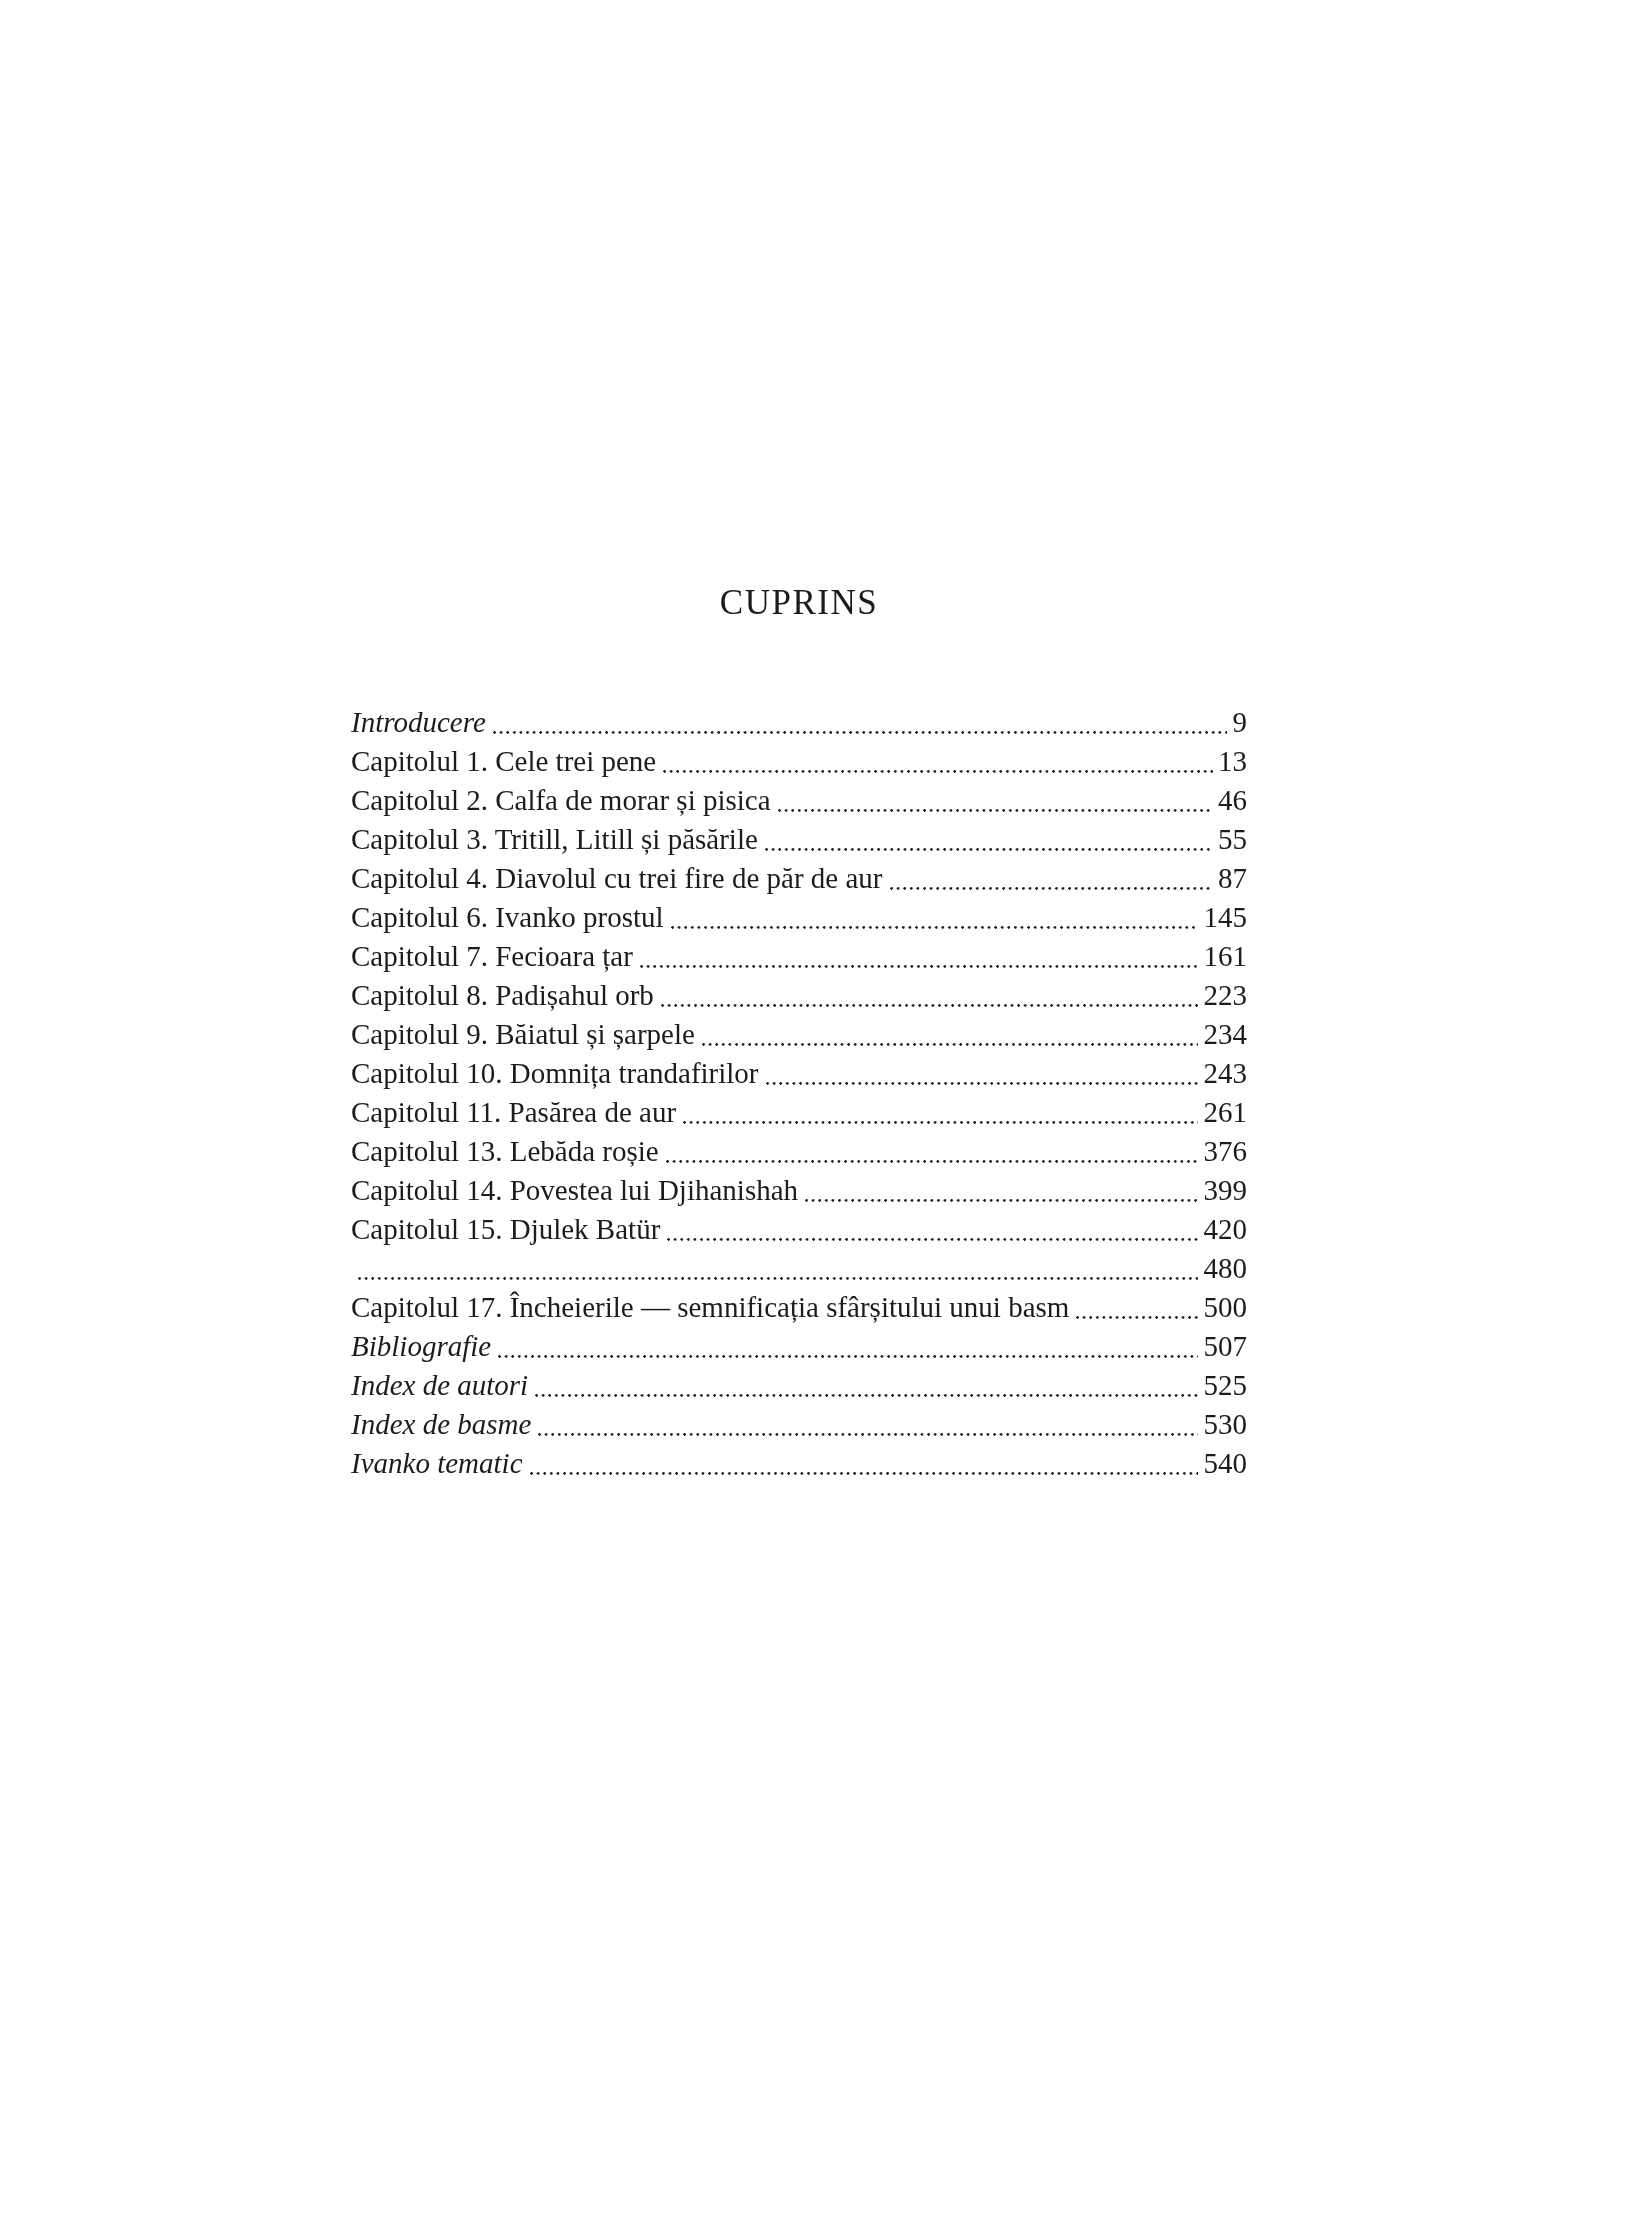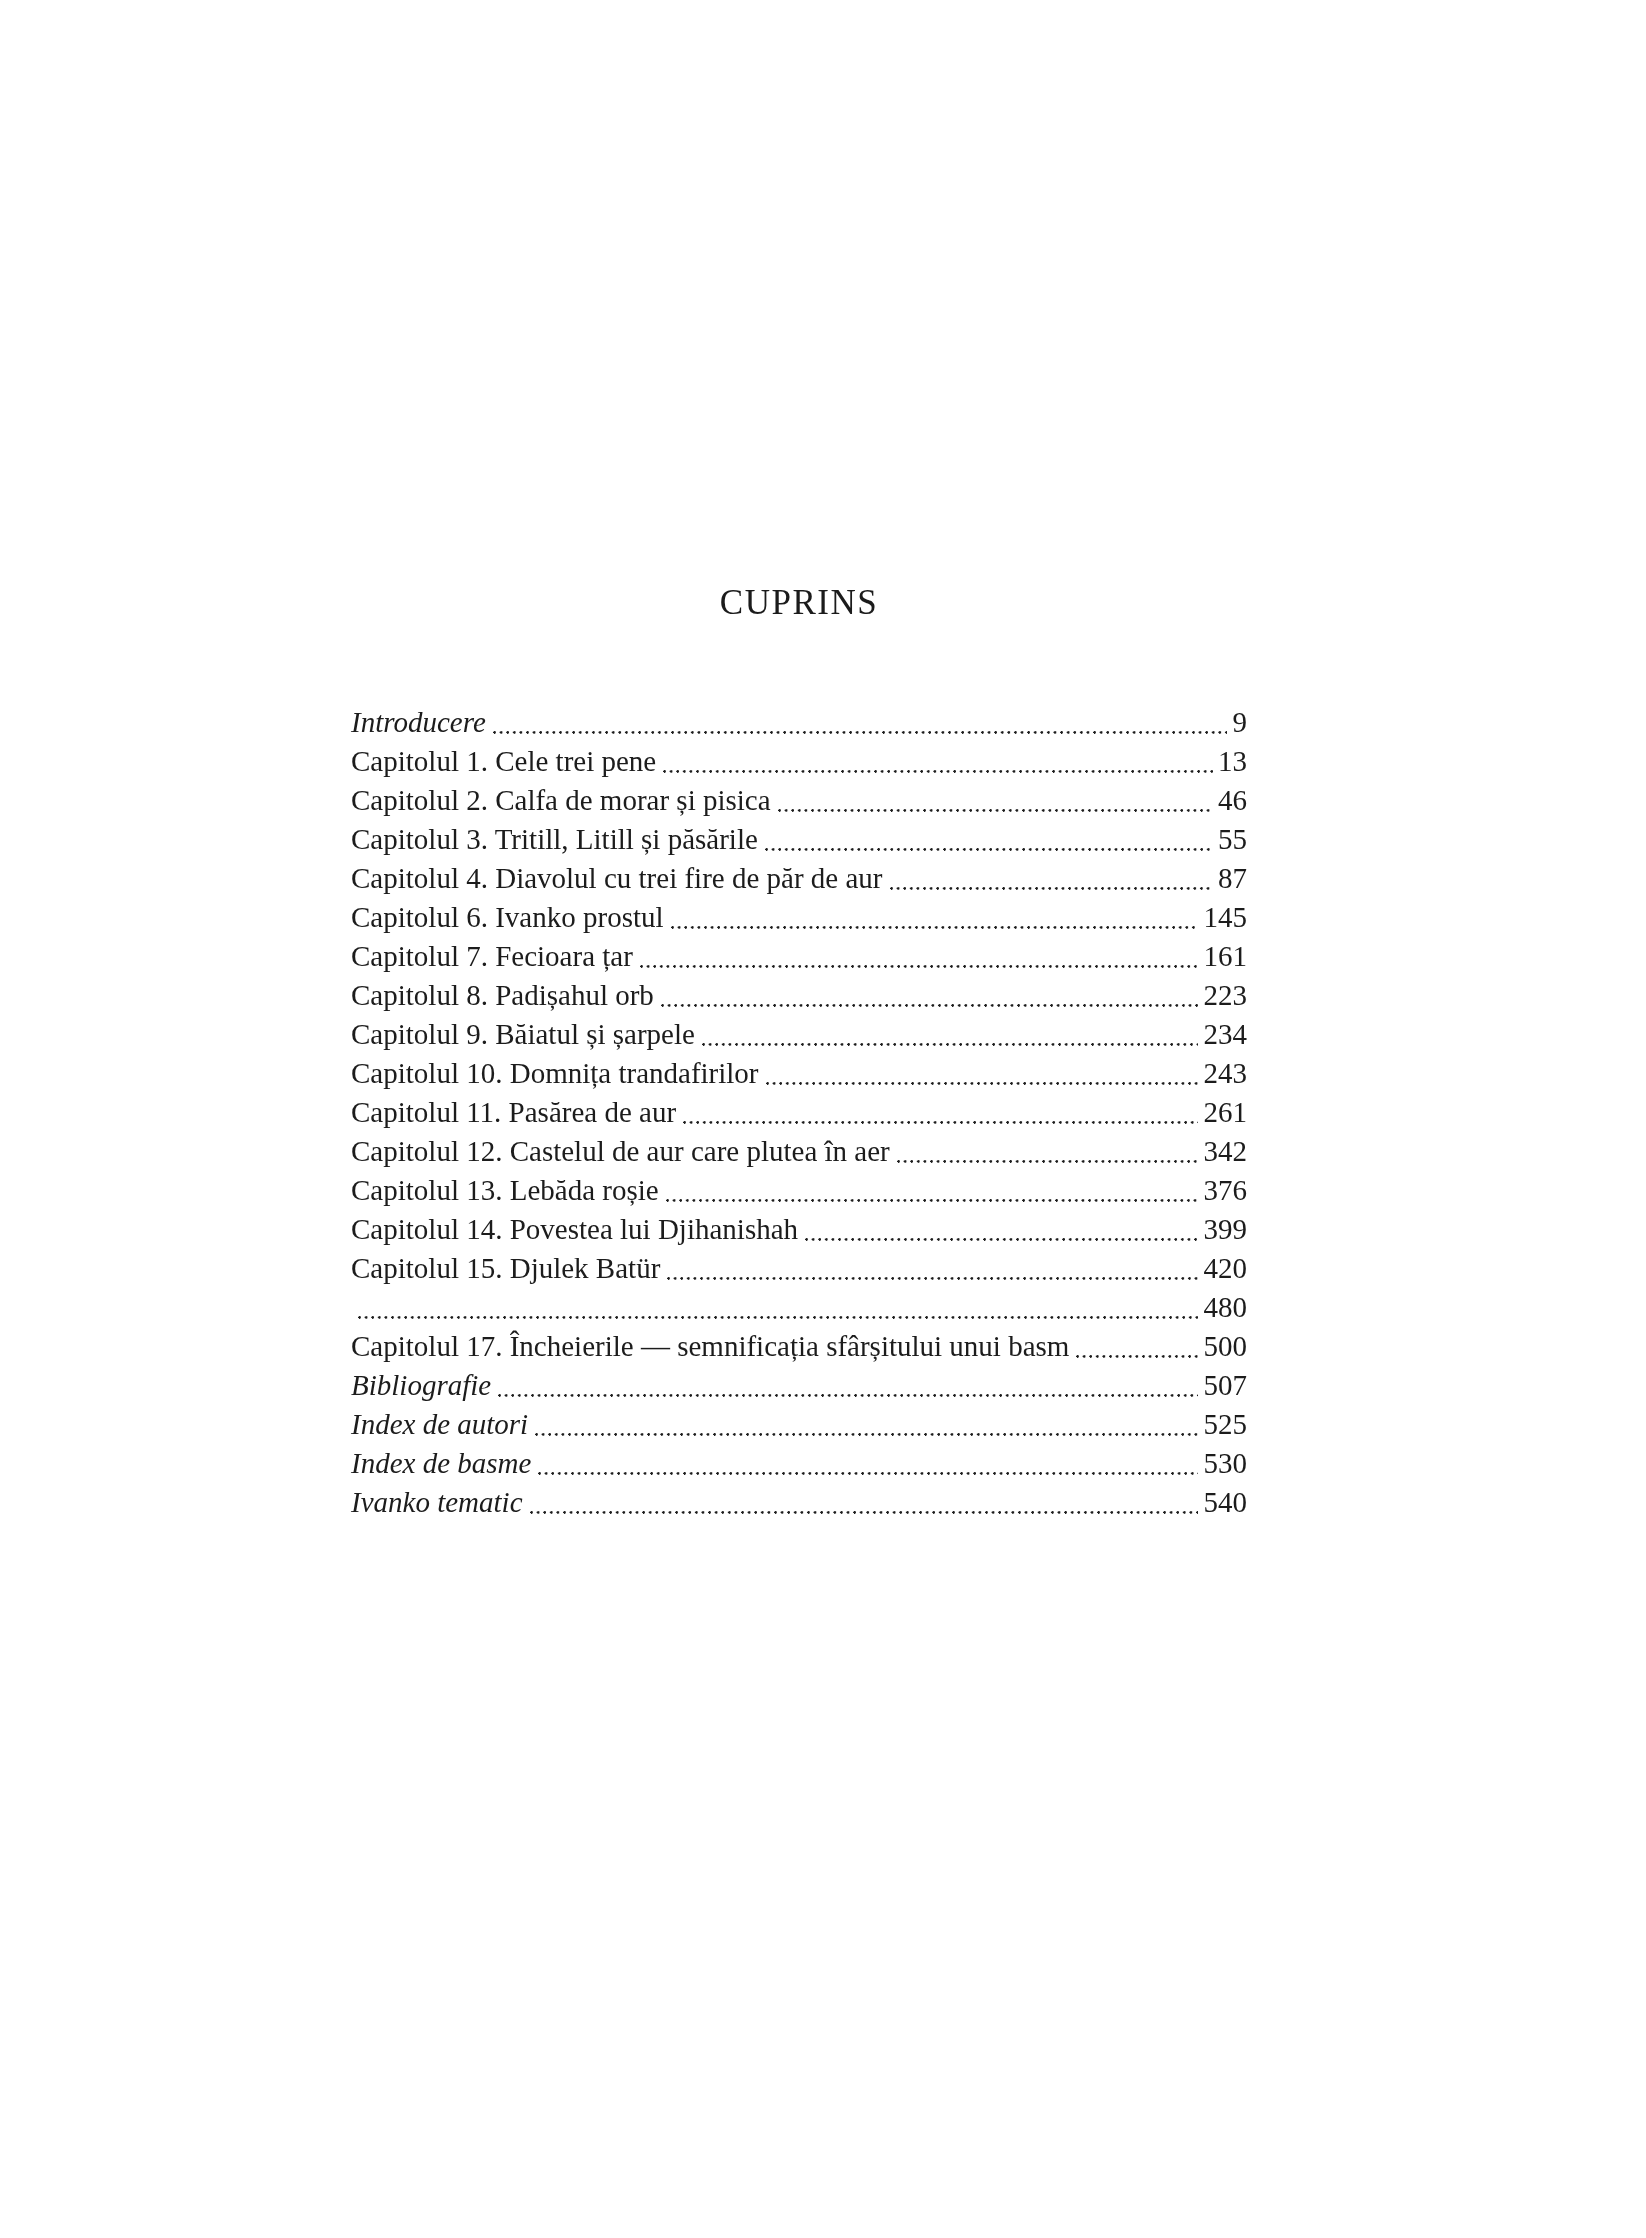--- a/index.html
+++ b/index.html
@@ -139,25 +139,20 @@
     <span class="leader"></span>
     <span class="pagenum">243</span>
   </div>
 
   <div class="row">
     <span class="label">Capitolul 11. Pasărea de aur</span>
     <span class="leader"></span>
     <span class="pagenum">261</span>
   </div>
 
-  <div class="row">
-    <span class="label">Capitolul 12. Castelul de aur care plutea în aer</span>
-    <span class="leader"></span>
-    <span class="pagenum">342</span>
-  </div>
 
   <div class="row">
     <span class="label">Capitolul 13. Lebăda roșie</span>
     <span class="leader"></span>
     <span class="pagenum">376</span>
   </div>
 
   <div class="row">
     <span class="label">Capitolul 14. Povestea lui Djihanishah</span>
     <span class="leader"></span>

